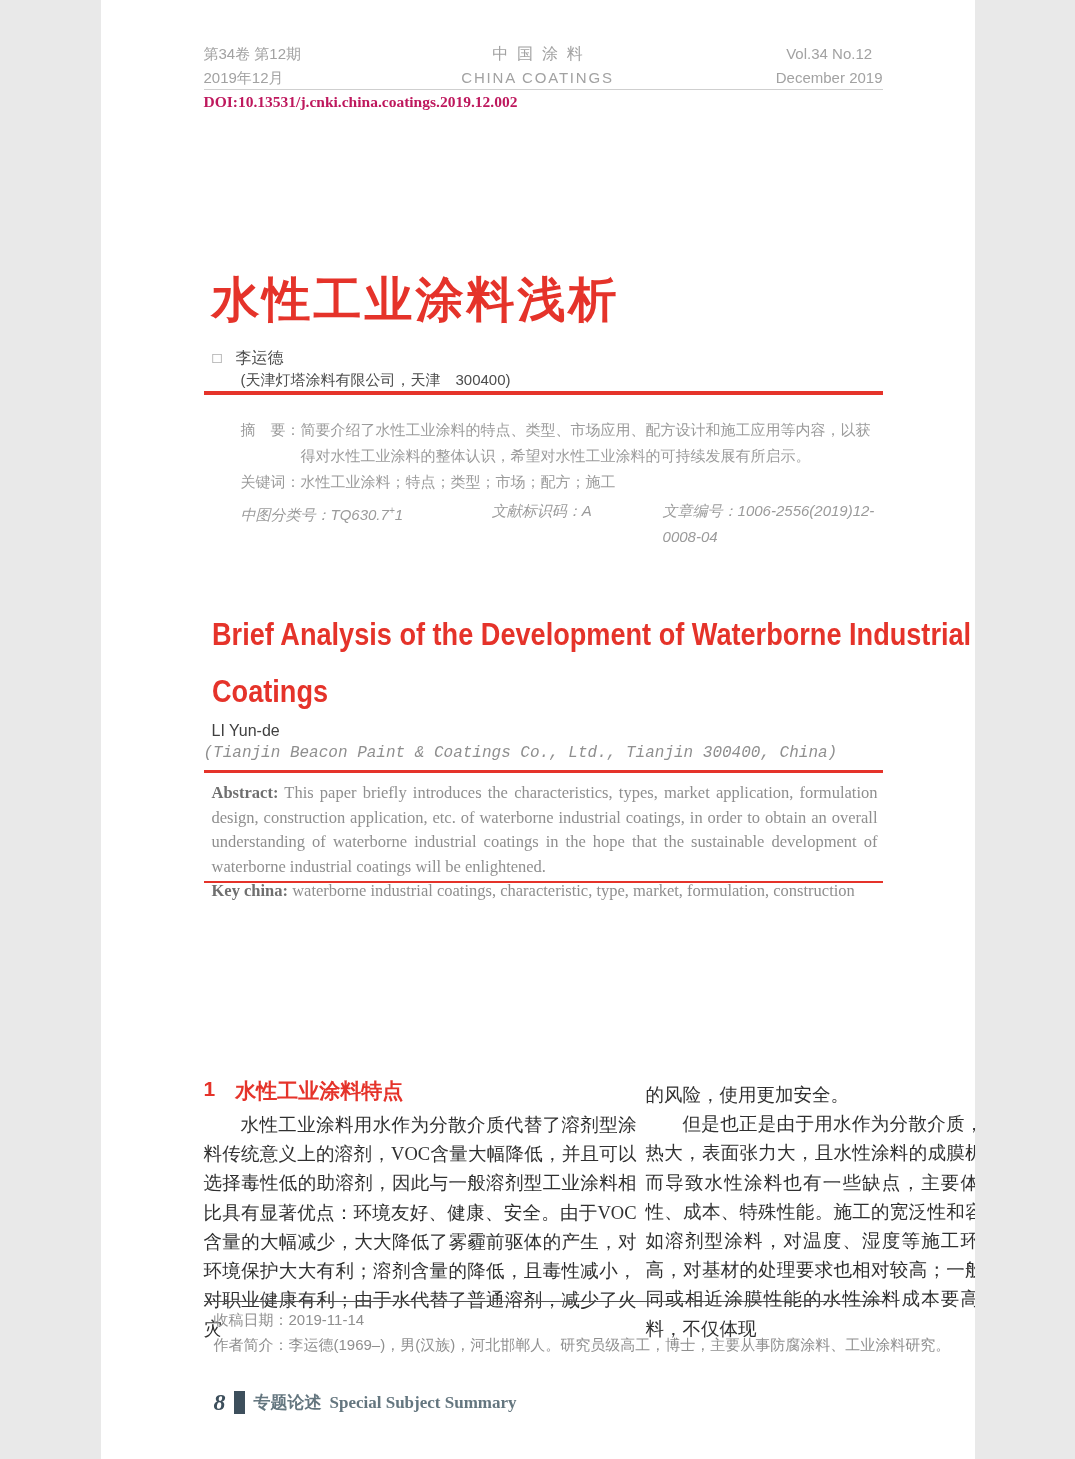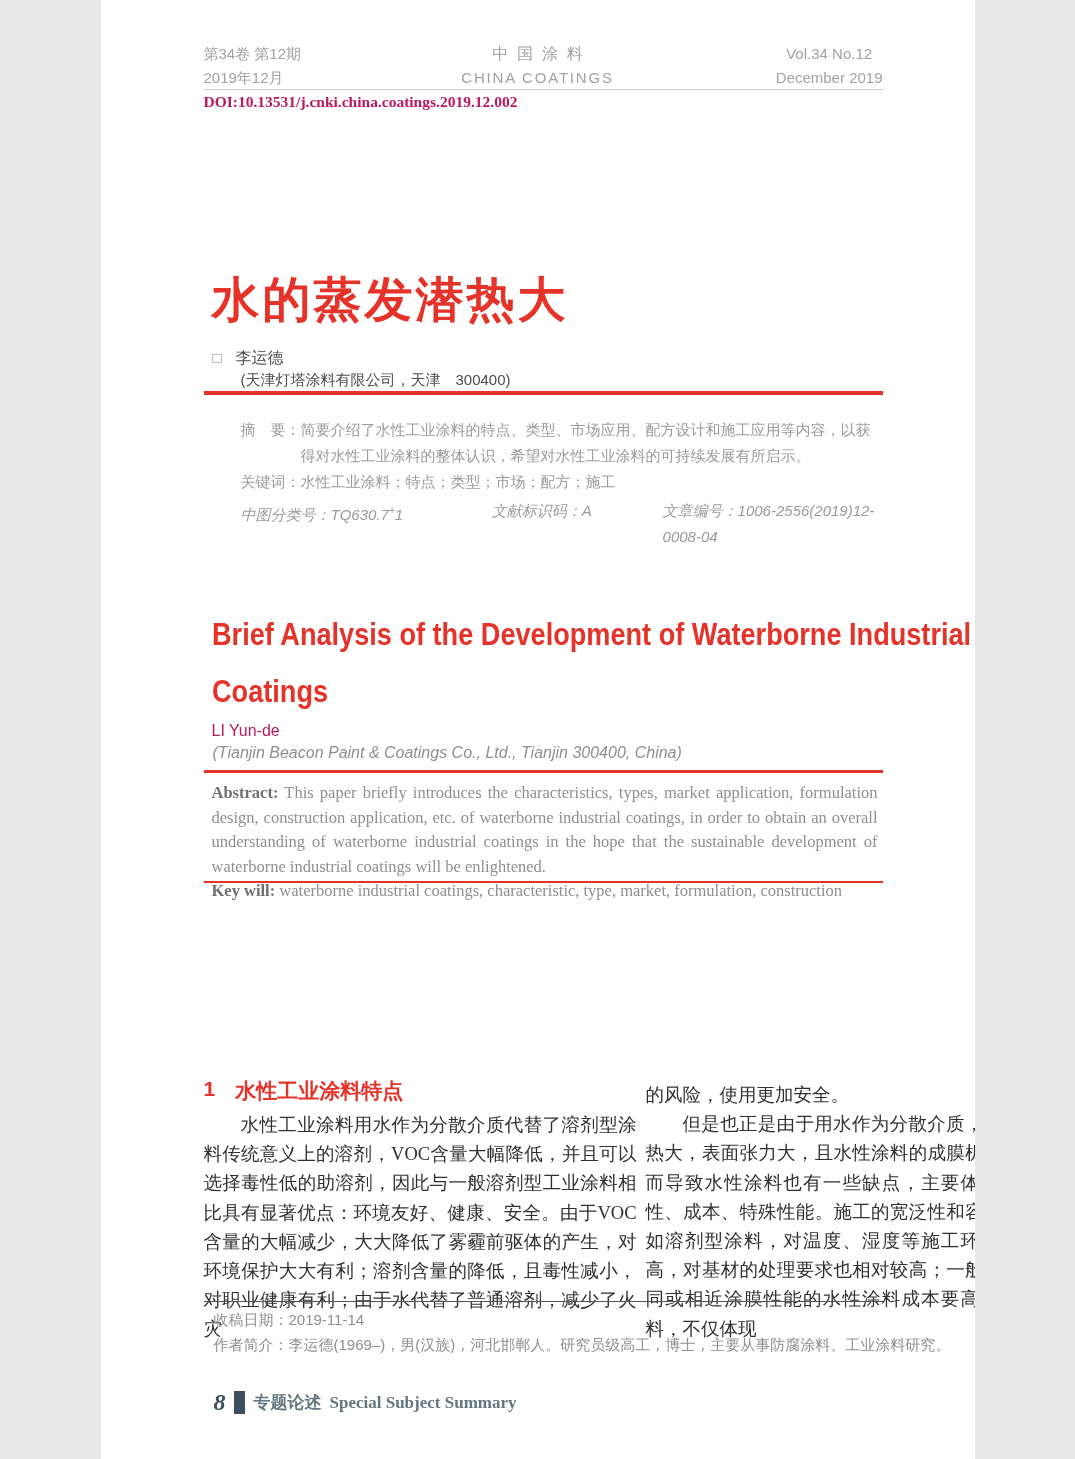--- a/index.html
+++ b/index.html
@@ -47,24 +47,24 @@
   .meta-clc{width:312px;}
   .meta-doc{width:212px;}
   sup{font-size:10px;}
   
   .title-en{
     position:absolute;left:111px;top:606px;margin:0;
     font-size:31px;font-weight:bold;line-height:57px;
     width:1000px;transform:scaleX(0.875);transform-origin:left top;
     letter-spacing:0px;
   }
-  .en-author{position:absolute;left:111px;top:722px;font-size:16px;color:#be185d;}
+  .en-author{position:absolute;left:111px;top:722px;font-size:16px;color:#404040;}
   .en-affil{
-    position:absolute;left:112px;top:744px;font-size:16px;color:#8f8f8f;
-    font-style:italic;font-family:Liberation Sans, sans-serif;
+    position:absolute;left:103px;top:744px;font-size:16px;color:#8f8f8f;
+    font-style:italic;font-family:Liberation Mono, monospace;
   }
   .en-abstract{
     position:absolute;left:111px;right:97px;top:781px;
     font-family:"Liberation Serif","DejaVu Serif",serif;
     font-size:16.5px;line-height:24.6px;color:#8f8f8f;text-align:justify;
   }
   .en-abstract .lbl{font-weight:bold;color:#6f6f6f;}
   
   .section-h{
     position:absolute;left:103px;top:1077px;margin:0;
@@ -109,21 +109,21 @@
     <div class="cn">中国涂料</div>
     <div class="en">CHINA COATINGS</div>
   </div>
   <div class="jh jh-right">
     <div>Vol.34  No.12</div>
     <div>December  2019</div>
   </div>
   <div class="rule-gray"></div>
   <div class="doi">DOI:10.13531/j.cnki.china.coatings.2019.12.002</div>
 
-  <h1 class="title-cn accent" style="color: rgb(229, 51, 42);">水的蒸发潜热大</h1>
+  <h1 class="title-cn accent" style="color: rgb(229, 51, 42);">水性工业涂料浅析</h1>
   <div class="author-row">
     <span class="marker">□</span><span>李运德</span>
   </div>
   <div class="affil-cn">(天津灯塔涂料有限公司，天津　300400)</div>
   <div class="rule-red rule-a accent-bg" style="background: rgb(229, 51, 42);"></div>
 
   <div class="abstract-cn">
     <div class="abs-line">
       <span class="lbl">摘　要：</span>
       <span>简要介绍了水性工业涂料的特点、类型、市场应用、配方设计和施工应用等内容，以获得对水性工业涂料的整体认识，希望对水性工业涂料的可持续发展有所启示。</span>
@@ -138,21 +138,21 @@
     </div>
   </div>
 
   <h2 class="title-en accent" style="color: rgb(229, 51, 42);">Brief Analysis of the Development of Waterborne Industrial Coatings</h2>
   <div class="en-author">LI Yun-de</div>
   <div class="en-affil">(Tianjin Beacon Paint &amp; Coatings Co., Ltd., Tianjin 300400, China)</div>
   <div class="rule-red rule-b accent-bg" style="background: rgb(229, 51, 42);"></div>
 
   <div class="en-abstract">
     <div><span class="lbl">Abstract:</span><span> This paper briefly introduces the characteristics, types, market application, formulation design, construction application, etc. of waterborne industrial coatings, in order to obtain an overall understanding of waterborne industrial coatings in the hope that the sustainable development of waterborne industrial coatings will be enlightened.</span></div>
-    <div><span class="lbl">Key will:</span><span> waterborne industrial coatings, characteristic, type, market, formulation, construction</span></div>
+    <div><span class="lbl">Key china:</span><span> waterborne industrial coatings, characteristic, type, market, formulation, construction</span></div>
   </div>
   <div class="rule-red rule-c accent-bg" style="background: rgb(229, 51, 42);"></div>
 
   <h3 class="section-h accent" style="color: rgb(229, 51, 42);">
     <span class="num">1</span>
     <span>水性工业涂料特点</span>
   </h3>
 
   <div class="col col-right">
     <p class="cont">的风险，使用更加安全。</p>

